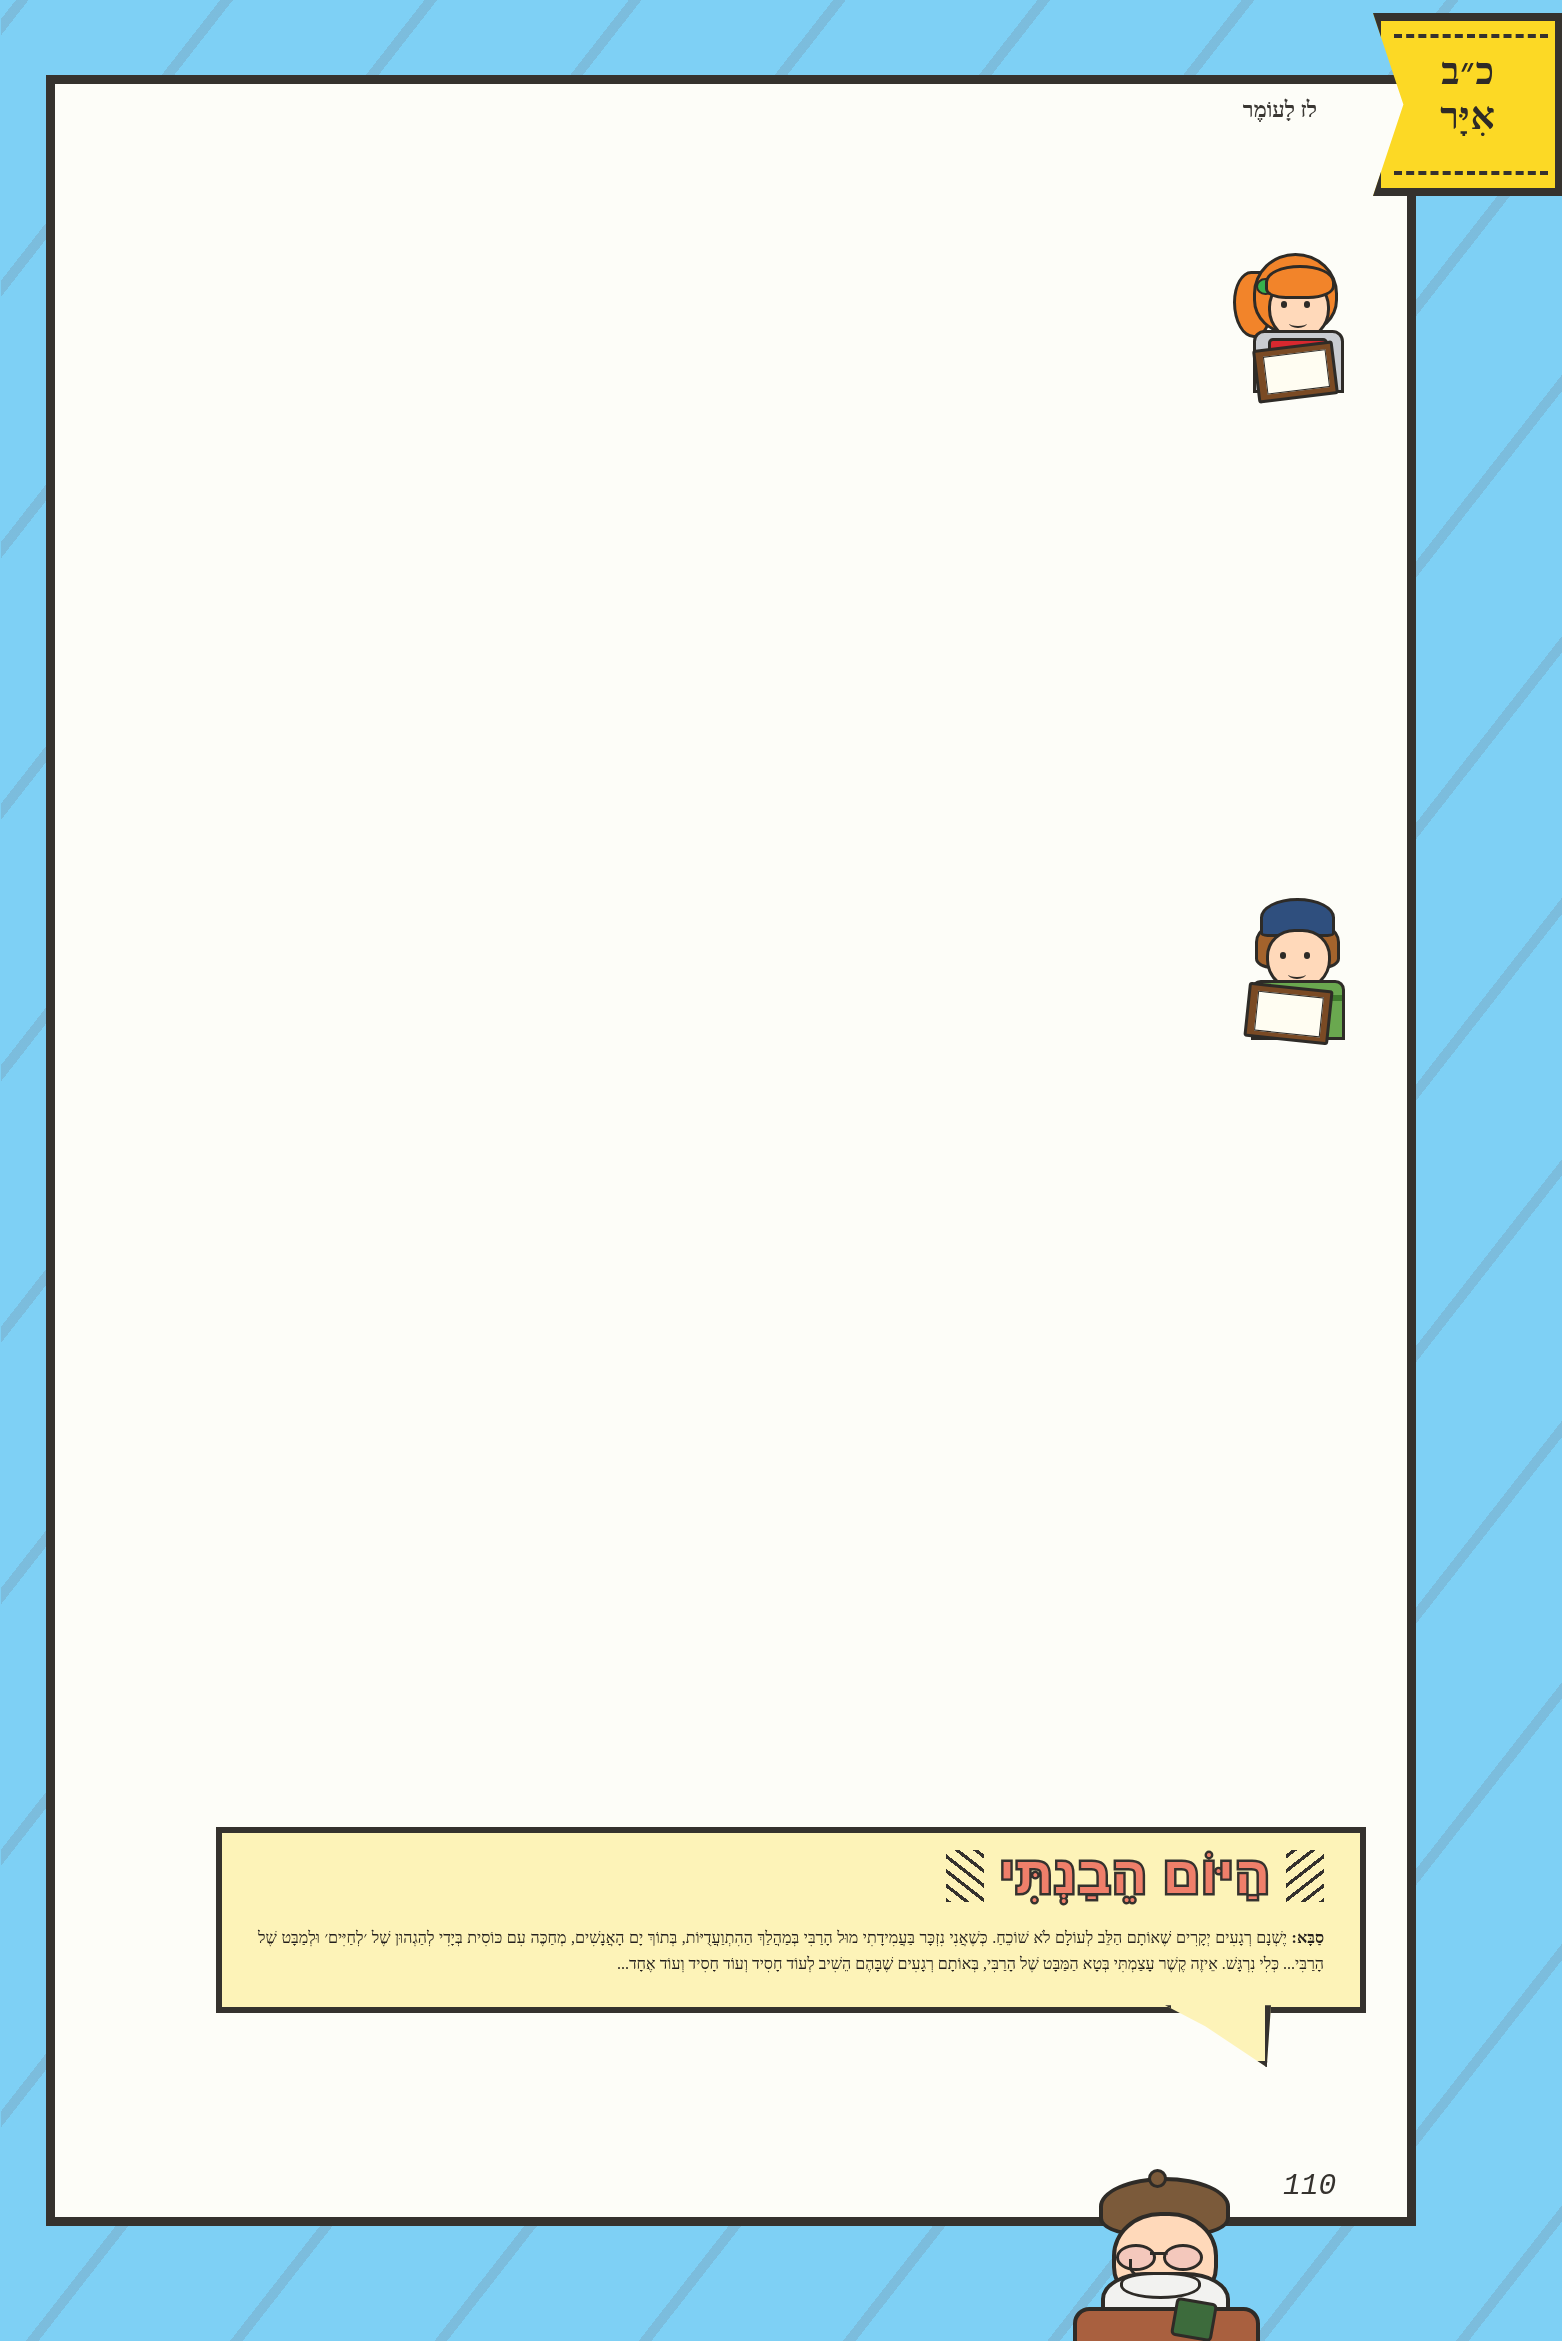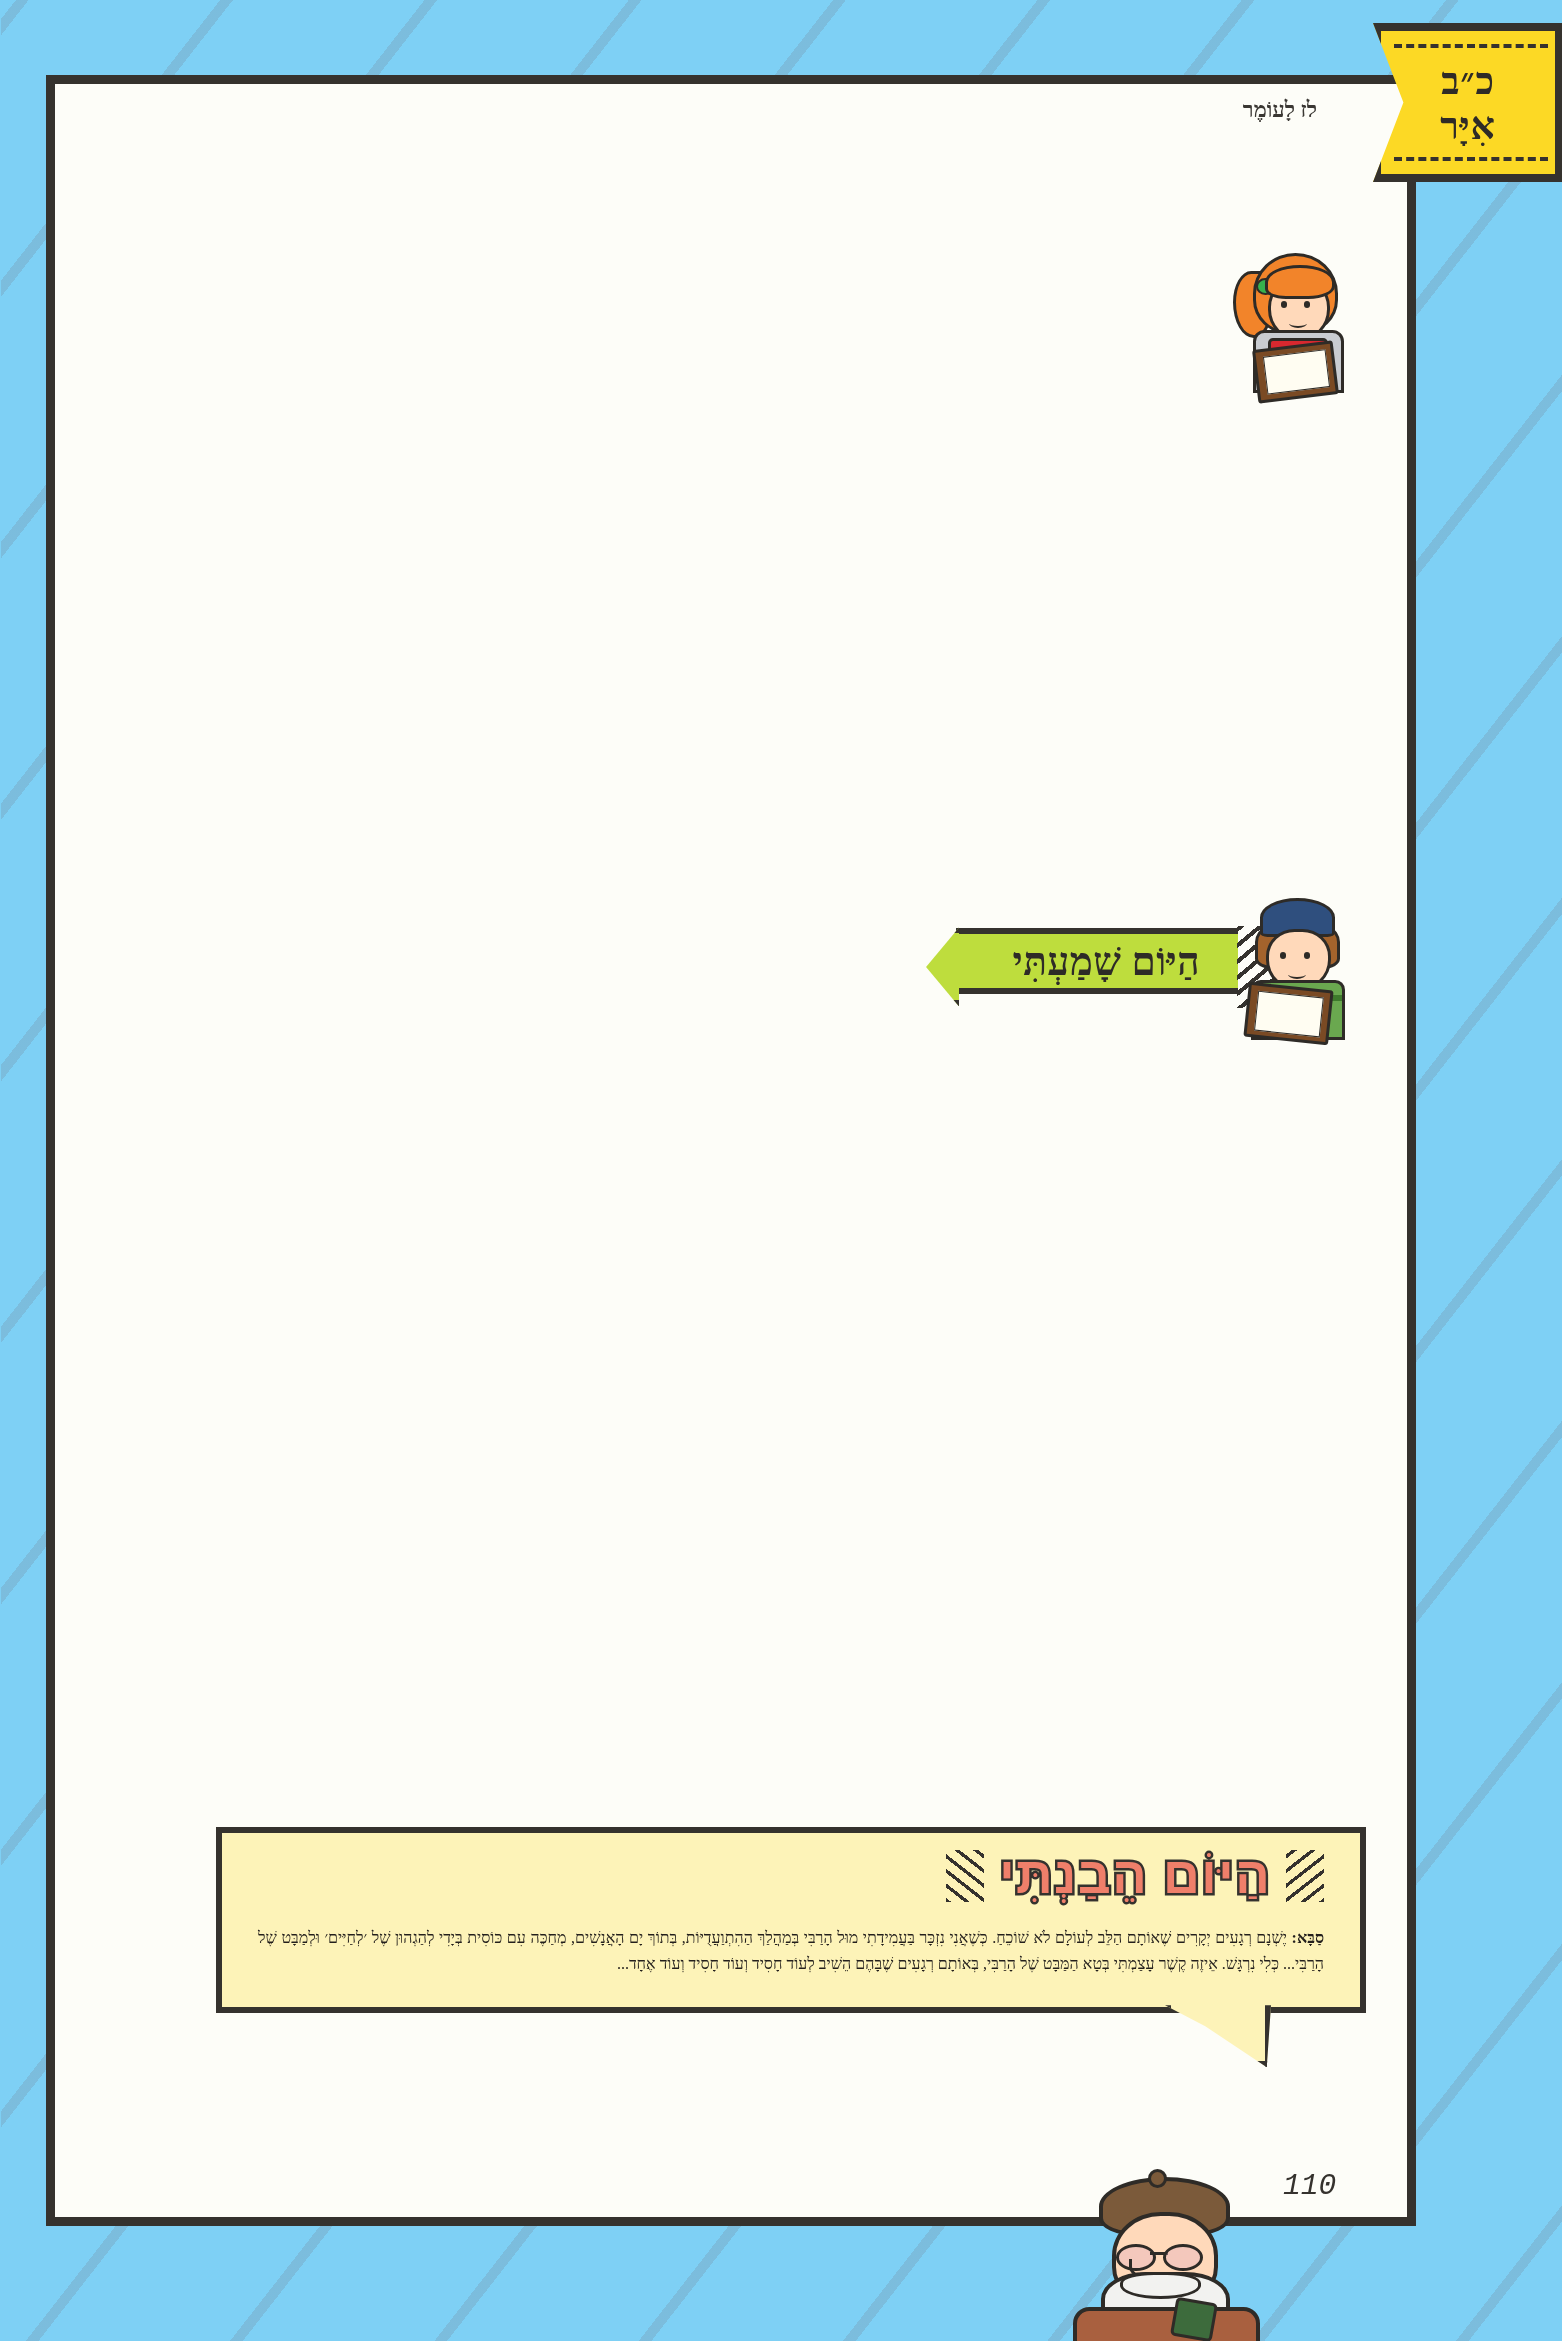--- a/index.html
+++ b/index.html
@@ -33,22 +33,22 @@
     width:1370px;height:2151px;
     background:#fdfdf8;
     border:9px solid #35322e;
     box-sizing:border-box;
     z-index:3;
   }
 
   
   #corner-tab{
     position:absolute;
-    right:0px;top:23px;
-    width:190px;height:159px;
+    right:0px;top:13px;
+    width:190px;height:183px;
     z-index:9;
   }
   #corner-tab .tab-shape{
     position:absolute;inset:0;
     background:#fcd925;
     border:8.2px solid #35322e;
     box-sizing:border-box;
     clip-path:polygon(0% 0%, 100% 0%, 100% 100%, 0% 100%, 16% 50%);
   }
   #corner-tab .stitch{
@@ -372,25 +372,20 @@
       <div class="eyeb l"></div>
         <div class="eyeb r"></div>
         <div class="mouthb"></div>
       <div class="shirt">
           <div class="stripe"></div>
         </div>
       <div class="bookb">
           <div class="pageb"></div>
         </div>
     </div>
-    <div class="ribbon green">
-      <div class="notch"></div>
-      <div class="rays"></div>
-      <div class="ribbon-title">הַיּוֹם שָׁמַעְתִּי</div>
-    </div>
   </div>
 
   <div class="content-box hatch-bottom" style="padding-top:44px;">
     <div class="subhead">הָרַבִּי וְהַיֶּלֶד</div>
     <p class="para">לָאַחֲרוֹנָה, נִמְצָא מִכְתָּב בִּכְתַב יָדוֹ שֶׁל הָרַבִּי, מֵהַתַּאֲרִיךְ רֹאשׁ חֹדֶשׁ מַרְחֶשְׁוָן תשל״ח. מָה מְיֻחָד כָּל כָּךְ בַּתַּאֲרִיךְ הַמִּכְתָּב הַזֶּה?</p>
     <p class="para">כַּיָּדוּעַ, כִּשְׁבוּעַ יָמִים קֹדֶם לָכֵן, בְּלֵיל שְׁמִינִי עֲצֶרֶת, עָבַר הָרַבִּי הֶתְקֵף לֵב חָמוּר. בְּמֶשֶׁךְ יוֹתֵר מֵחֹדֶשׁ אַחַר כָּךְ שָׁהָה הָרַבִּי בְּחַדְרוֹ וְלֹא יָצָא מִמֶּנּוּ עֵקֶב מַצָּבוֹ הַבְּרִיאוּתִי. עַד שֶׁבְּרֹאשׁ חֹדֶשׁ כִּסְלֵו תשל״ח יָצָא הָרַבִּי לָרִאשׁוֹנָה מֵחַדְרוֹ.</p>
     <p class="para">הַמִּכְתָּב, כָּאָמוּר, נִכְתַּב בְּרֹאשׁ חֹדֶשׁ מַרְחֶשְׁוָן - חֹדֶשׁ לִפְנֵי שֶׁהָרַבִּי הֶחֱלִים, וּכְשָׁבוּעַ בִּלְבַד אַחֲרֵי הַהֶתְקֵף הֶחָמוּר.</p>
     <p class="para">בַּמִּכְתָּב פּוֹנֶה הָרַבִּי לְיֶלֶד וּמִתְיַחֵס לְמָה שֶׁכָּתַב בְּמִכְתָּבוֹ שֶׁבְּקָרוֹב הוּא יִכָּנֵס לְגִיל מִצְווֹת. הָרַבִּי מְאַחֵל לוֹ שֶׁיִּתְקַיֵּם בּוֹ מָה שֶׁכָּתוּב ״בֶּן שְׁלֹשׁ עֶשְׂרֵה לְמִצְווֹת, בֶּן חֲמֵשׁ עֶשְׂרֵה לַתַּלְמוּד וְכוּ׳״. אַחַר כָּךְ מִתְיַחֵס הָרַבִּי לְמָה שֶׁכָּתַב הַיֶּלֶד בְּמִכְתָּבוֹ שֶׁהוּא מִמִּשְׁפָּחָה חִלּוֹנִית. הָרַבִּי כּוֹתֵב לוֹ: ״הַחִלּוֹנִיּוּת זֶה לְבוּשׁ חִיצוֹנִי הַמְכַסֶּה אֶת הָעִקָּר שֶׁל הַיְּהוּדִי. כָּל יְהוּדִי, עִם כָּל מִשְׁפַּחְתּוֹ, הוּא בֶּן אַבְרָהָם יִצְחָק יַעֲקֹב, שָׂרָה רִבְקָה רָחֵל וְלֵאָה. הוּא מַגִּיעַ לְאַחַר עֲשִׂירִיּוֹת דּוֹרוֹת שֶׁל שׁוֹמְרֵי תּוֹרָה וּמִצְווֹת, וְהַחִלּוֹנִיּוּת הִיא לְבוּשׁ חִיצוֹנִי בִּלְבַד הַמַּסְתִּיר עַל מַהוּתוֹ״.</p>
     <p class="para">בִּכְתַב הַיָּד שֶׁל הַמִּכְתָּב רוֹאִים הוֹסָפוֹת, מְחִיקוֹת וְשִׁנּוּיִים וְכוּ׳ - עֵסֶק שָׁלֵם הַדּוֹרֵשׁ מַאֲמָץ רַב, שֶׁכָּל מַטְּרָתוֹ הִיא אַחַת - לְעוֹדֵד נַעַר יְהוּדִי. וְלֹא נוֹגֵעַ כְּלָל מִיהוּ הַיֶּלֶד, הָעִקָּר שֶׁלֹּא תִּהְיֶה לוֹ חֻלְשָׁה אוֹ נְחִיתוּת מִכָּךְ שֶׁהוּא בֵּן לְמִשְׁפָּחָה חִלּוֹנִית כִּבְיָכוֹל.</p>
     <p class="para">כָּל זֹאת כַּמָּה יָמִים בִּלְבַד לְאַחַר הֶתְקֵף הַלֵּב הַקָּשֶׁה!</p>

